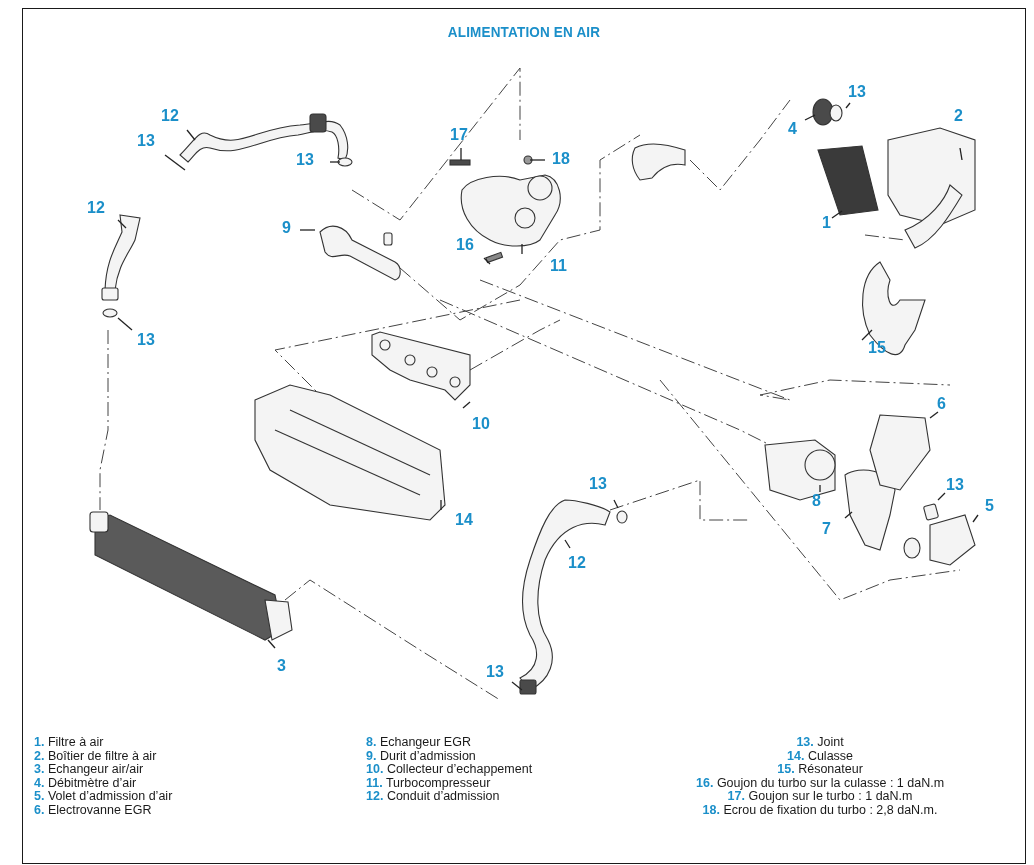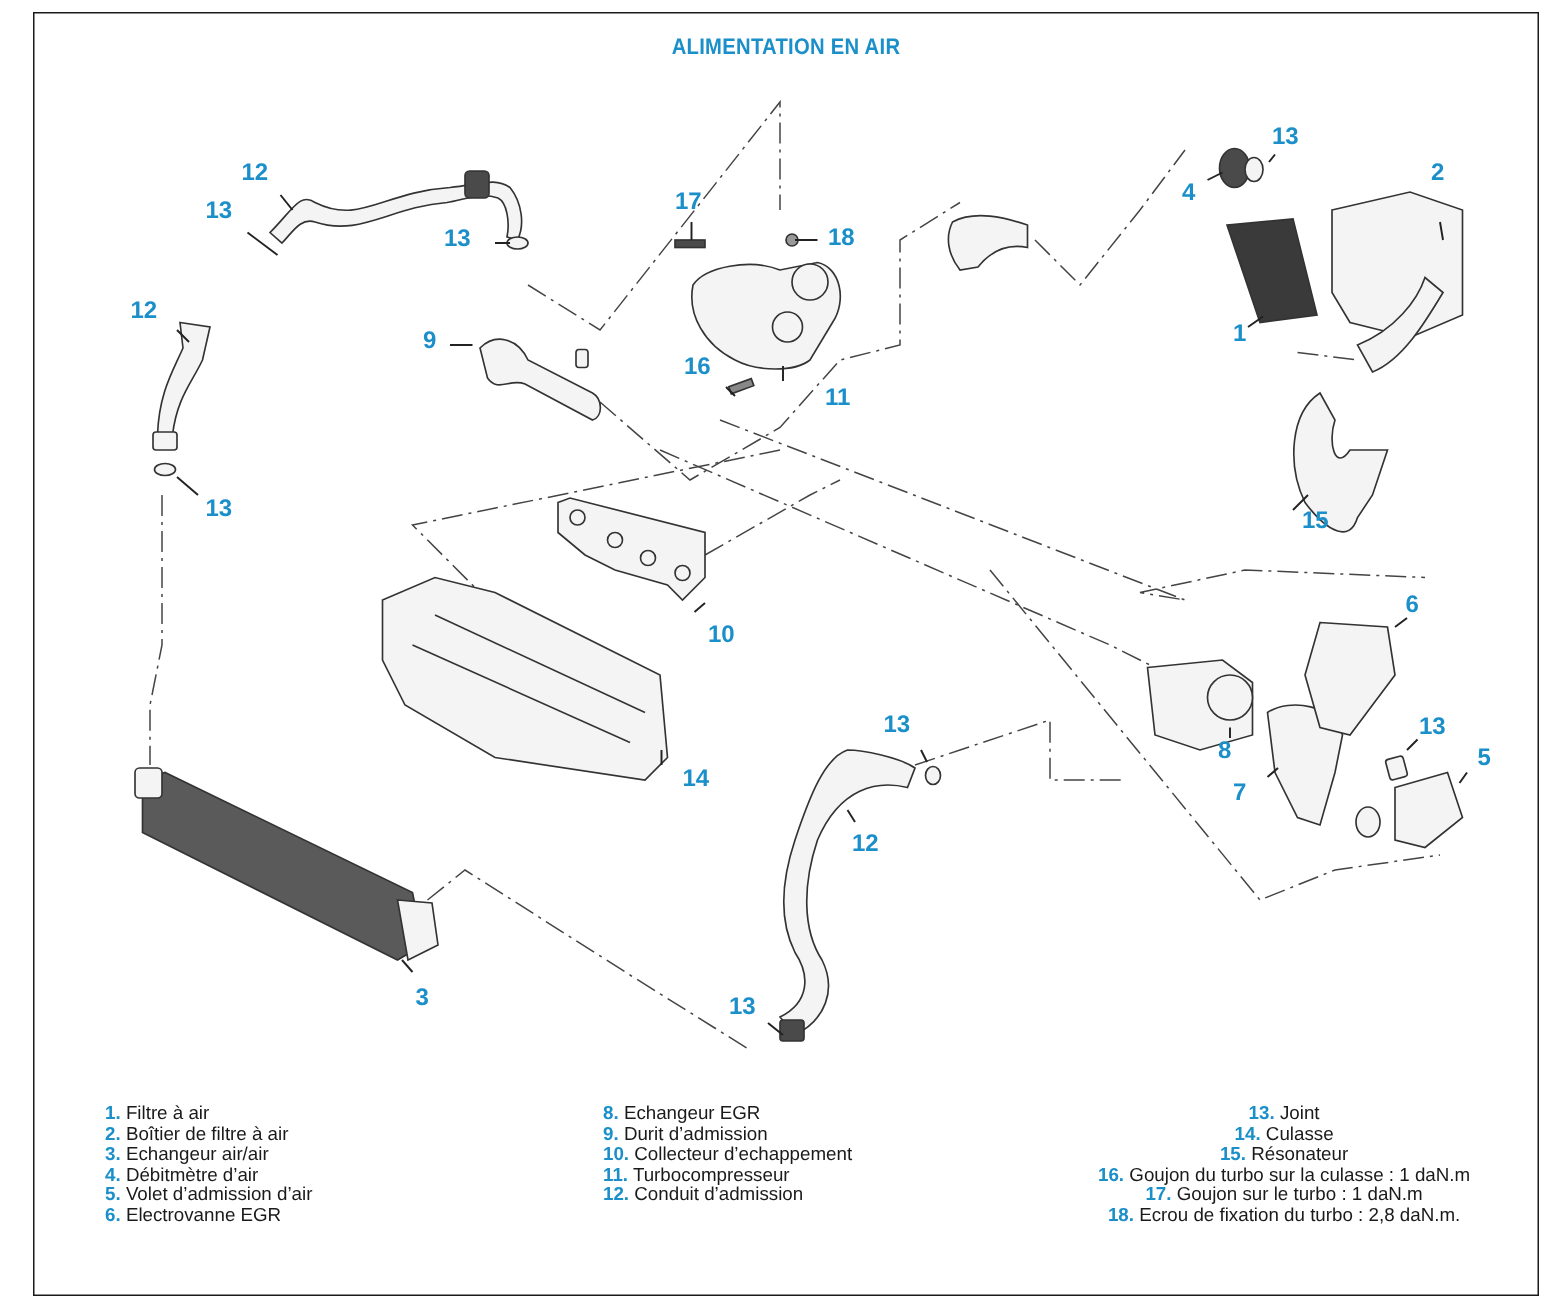--- a/index.html
+++ b/index.html
@@ -1,21 +1,21 @@
 <!DOCTYPE html>
 <html><head>
 <meta charset="utf-8">
 <style>
   html, body { margin: 0; padding: 0; background: #ffffff; }
   body { width: 1034px; height: 865px; position: relative; overflow: hidden; font-family: "Liberation Sans", sans-serif; }
   .frame { position: absolute; left: 22px; top: 8px; width: 1004px; height: 856px; border: 1.5px solid #1a1a1a; box-sizing: border-box; background: #fff; }
   .title { position: absolute; left: 0; right: 0; top: 14px; text-align: center; font-weight: bold; font-size: 15px; color: #1b8fc9; letter-spacing: 0.2px; transform: scaleX(0.9); }
   svg.diagram { position: absolute; left: 0; top: 0; width: 1034px; height: 865px; }
   .callout { position: absolute; font-weight: bold; font-size: 16px; color: #1b8fc9; line-height: 1; }
-  .legend-col { position: absolute; top: 736px; font-size: 12.5px; line-height: 13.5px; color: #1a1a1a; margin-left: 36px; }
+  .legend-col { position: absolute; top: 736px; font-size: 12.5px; line-height: 13.5px; color: #1a1a1a; }
   .legend-col .item { white-space: nowrap; transform-origin: left center; }
   .legend-col .num { color: #1b8fc9; font-weight: bold; }
   .part path, .part rect, .part ellipse, .part circle, .part line, .part polyline { stroke: #333; fill: #f4f4f4; stroke-width: 1.1; }
   .leader { stroke: #222; stroke-width: 1.3; fill: none; }
   .route { stroke: #444; stroke-width: 1; fill: none; stroke-dasharray: 14 4 2 4; }
   .dark { fill: #4a4a4a !important; }
 </style>
 </head>
 <body>
 

